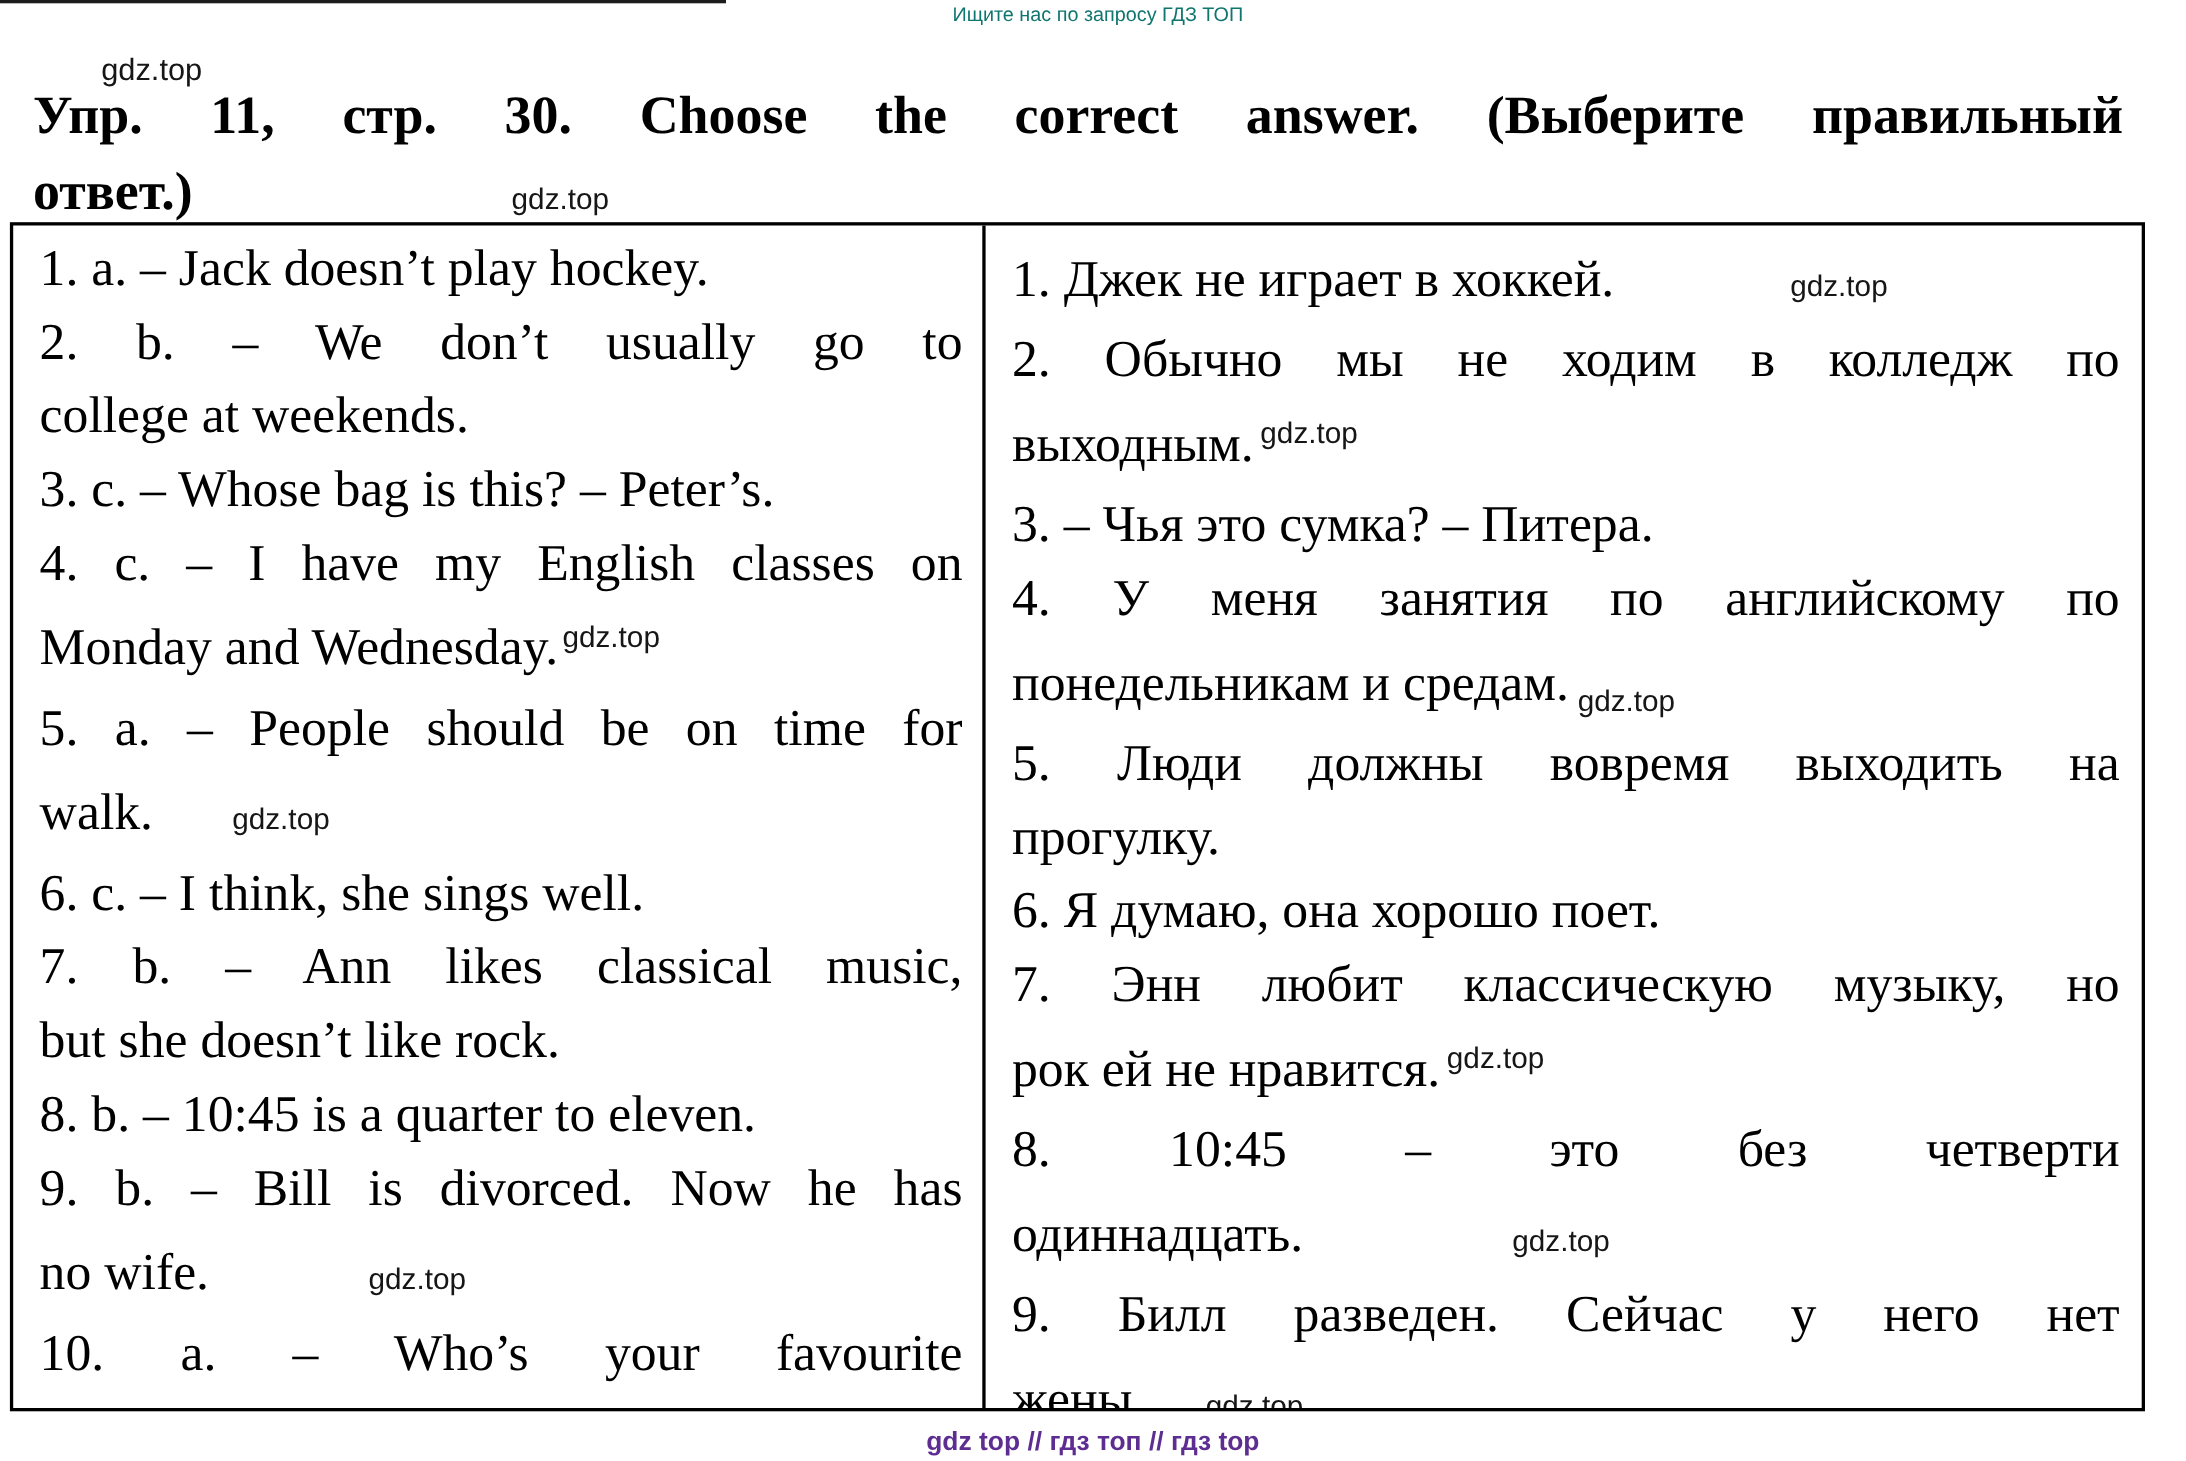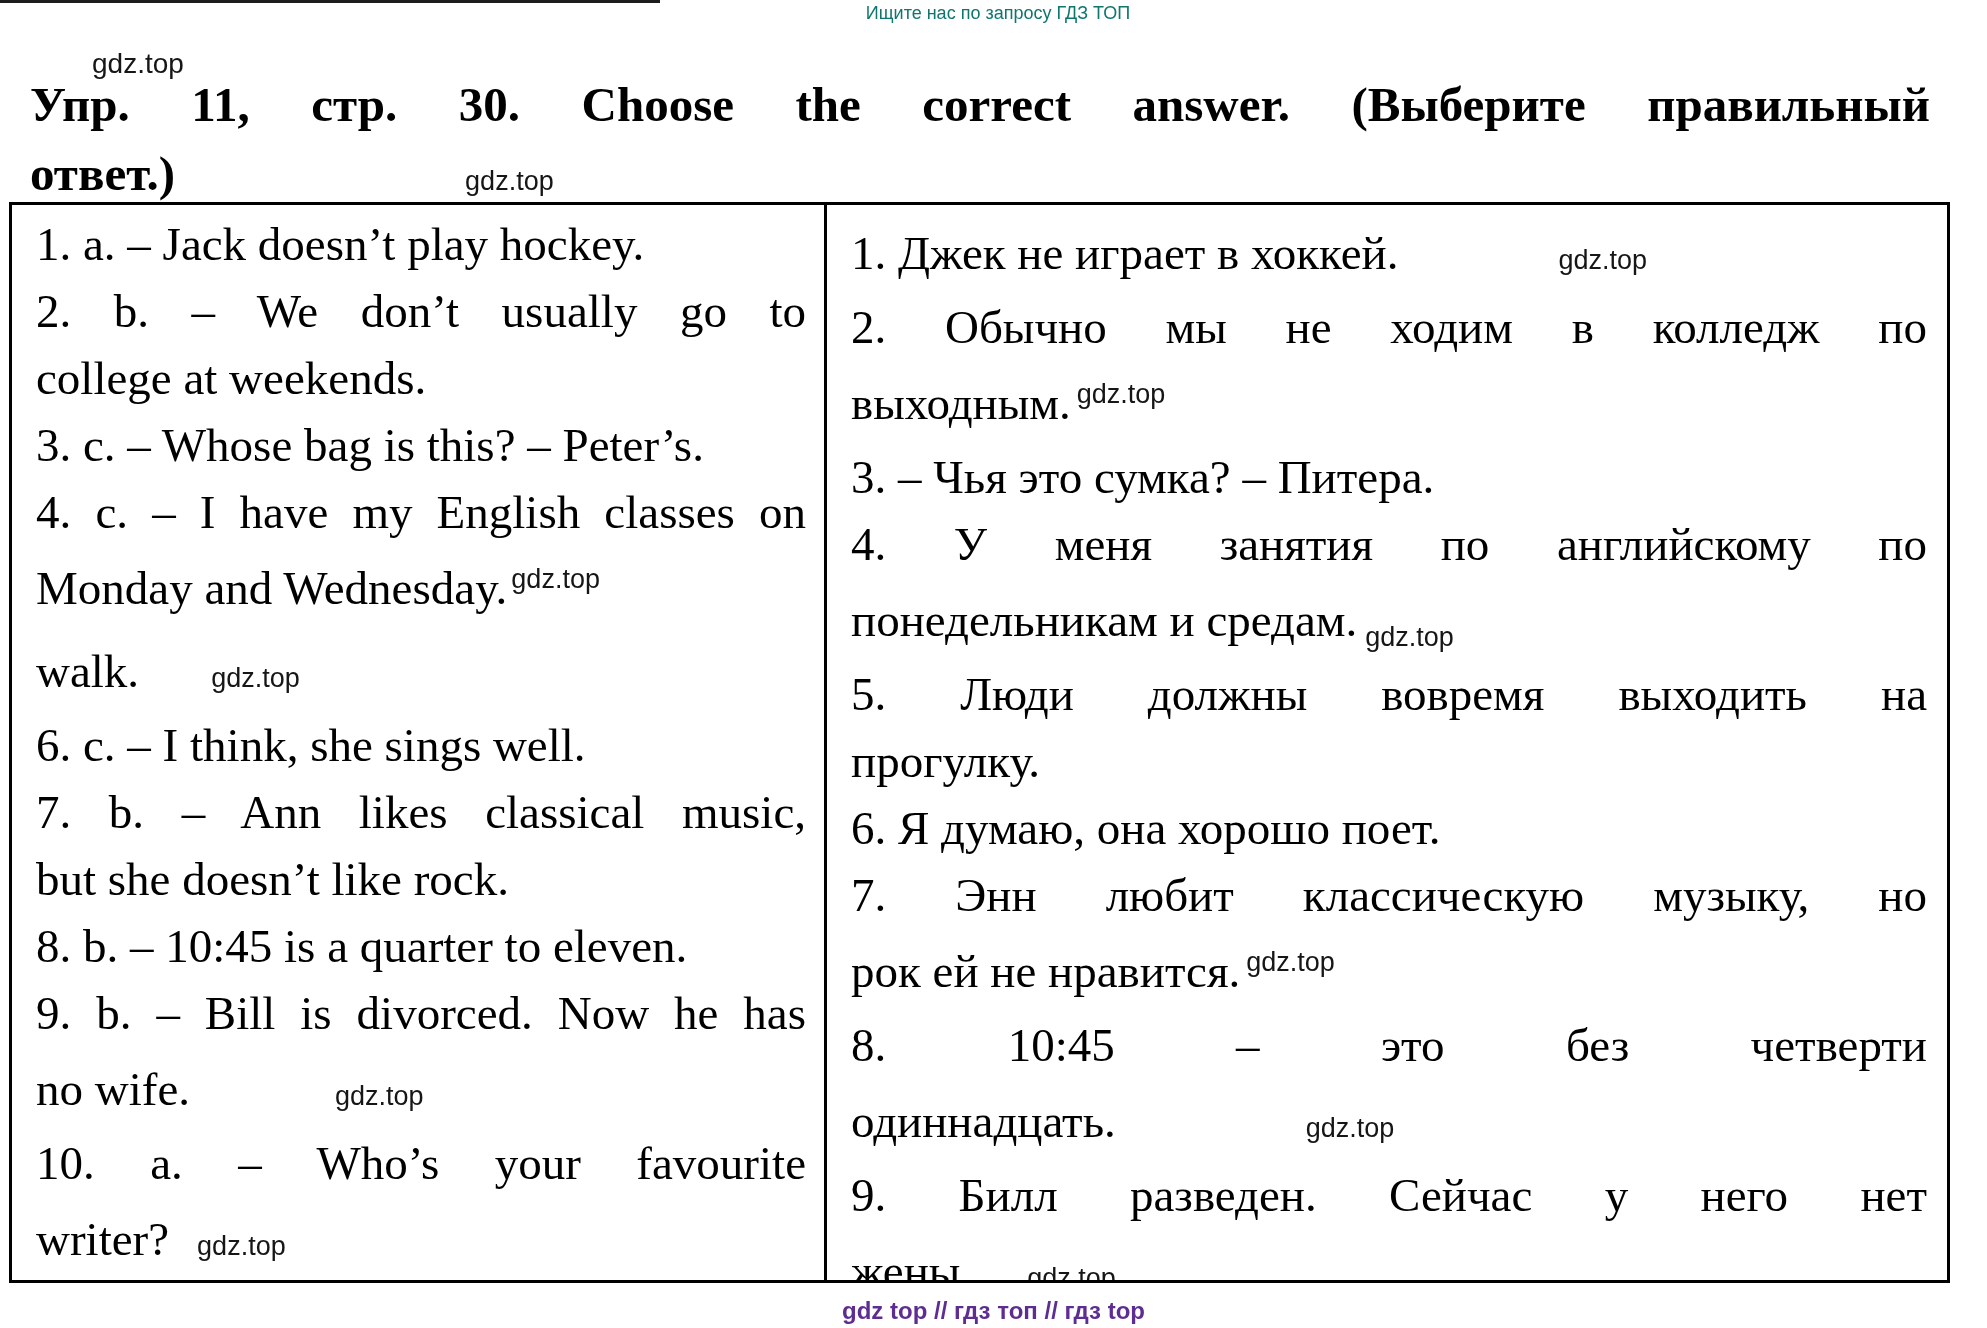--- a/index.html
+++ b/index.html
@@ -27,21 +27,21 @@
   .title .t2{display:block;text-align:left;}
   .title .wm{margin-left:290px;font-weight:400;}
   .answer-table{
     position:absolute;top:202px;left:9px;width:1941px;height:1081px;
     border:3px solid #000;box-sizing:border-box;display:flex;background:#fff;
   }
   .cell{
     box-sizing:border-box;font-size:47px;line-height:67px;overflow:hidden;
     padding:6px 18px 0 24px;
   }
-  .cell.en{width:815px;border-right:3px solid #000;}
+  .cell.en{width:884px;border-right:3px solid #000;}
   .cell.ru{flex:1;padding-right:20px;}
   .line{display:block;text-align:left;}
   .line.justify{text-align:justify;text-align-last:justify;}
   .footer{
     position:absolute;top:1297px;left:0;width:1987px;text-align:center;
     font-family:"Liberation Sans", sans-serif;font-size:24px;font-weight:700;
   }
 </style>
 </head>
 <body>
@@ -67,20 +67,21 @@
         <span class="line">college at weekends.</span>
       </div>
       <div>
         <span class="line">3. c. – Whose bag is this? – Peter’s.</span>
       </div>
       <div>
         <span class="line justify">4. c. – I have my English classes on</span>
         <span class="line">Monday and Wednesday.<span class="wm sup" style="margin-left: 4px;">gdz.top</span></span>
       </div>
       <div>
+        <span class="line justify">5. a. – People should be on time for</span>
         <span class="line">walk.<span class="wm" style="margin-left: 72px;">gdz.top</span></span>
       </div>
       <div>
         <span class="line">6. c. – I think, she sings well.</span>
       </div>
       <div>
         <span class="line justify">7. b. – Ann likes classical music,</span>
         <span class="line">but she doesn’t like rock.</span>
       </div>
       <div>

